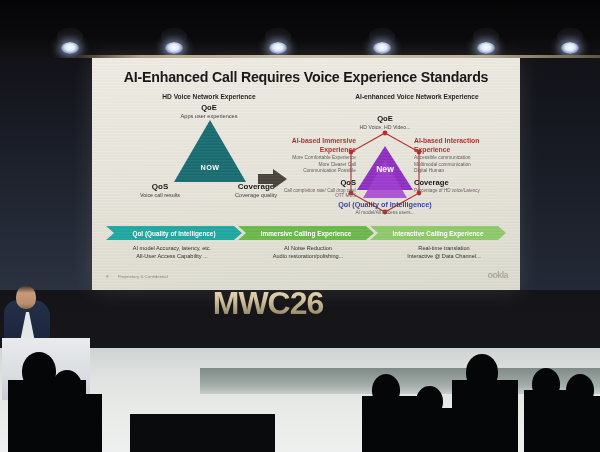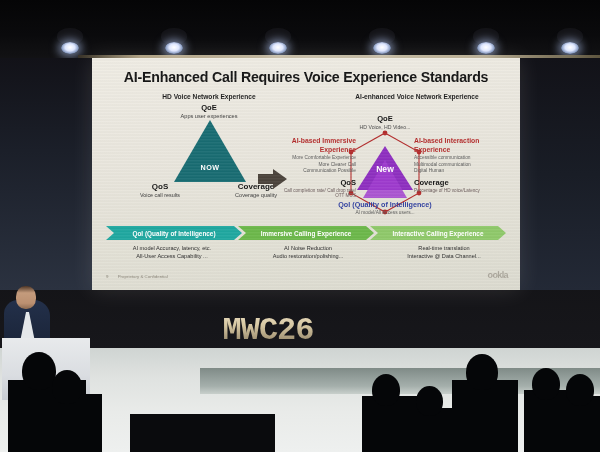--- a/index.html
+++ b/index.html
@@ -94,24 +94,24 @@
   .b1{left:10px;width:140px;}
   .b2{left:146px;width:140px;}
   .b3{left:282px;width:140px;}
 
   .foot{position:absolute;left:14px;top:216px;font-size:4.4px;color:#8a8579;}
   .foot .pg{margin-right:8px;}
   .ookla{position:absolute;right:12px;top:212px;font-size:9px;font-weight:bold;
     color:#9a958a;letter-spacing:-.6px;opacity:.75;}
 
   
-  .mwc{position:absolute;left:0;top:312px;width:536px;text-align:center;
+  .mwc{position:absolute;left:0;top:285px;width:536px;text-align:center;
     font-size:32px;font-weight:bold;letter-spacing:-1px;
     background:linear-gradient(180deg,#e8dcc0 0%,#d8c9a4 35%,#a8997a 70%,#6f6550 100%);
-    -webkit-background-clip:text;background-clip:text;color:transparent;font-family:Liberation Mono, monospace;}
+    -webkit-background-clip:text;background-clip:text;color:transparent;}
 
   
   .podium{position:absolute;left:2px;top:338px;width:88px;height:62px;
     background:linear-gradient(180deg,#e8eaec 0%,#dadde1 60%,#c8ccd2 100%);}
   .person-body{position:absolute;left:4px;top:300px;width:46px;height:48px;
     background:linear-gradient(180deg,#23304a 0%,#1a2438 100%);border-radius:14px 16px 0 0;}
   .person-shirt{position:absolute;left:20px;top:312px;width:15px;height:30px;
     background:#e4e7ea;clip-path:polygon(40% 0,60% 0,100% 100%,0 100%);}
   .person-head2{position:absolute;left:16px;top:286px;width:20px;height:23px;border-radius:46%;
     background:linear-gradient(180deg,#4d3525 0%,#c49b7c 30%,#bb9071 75%,#8d6b52 100%);}

